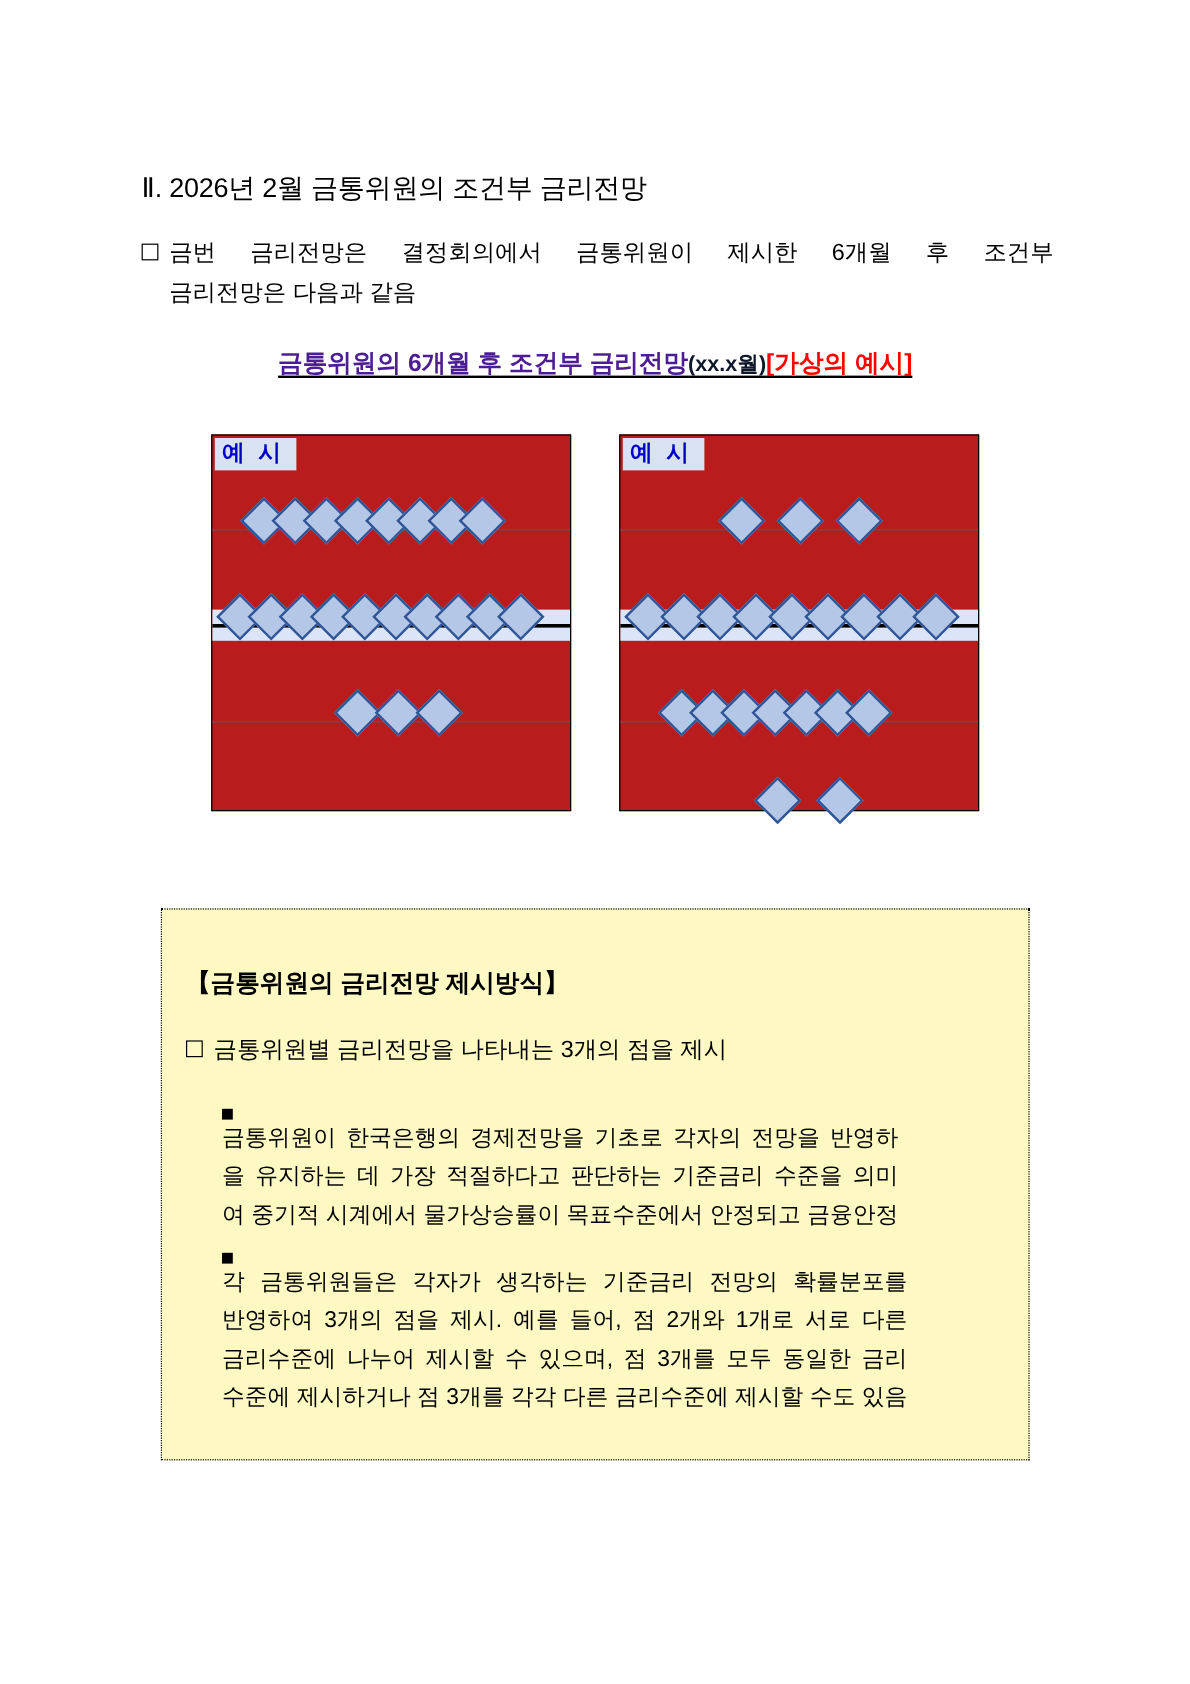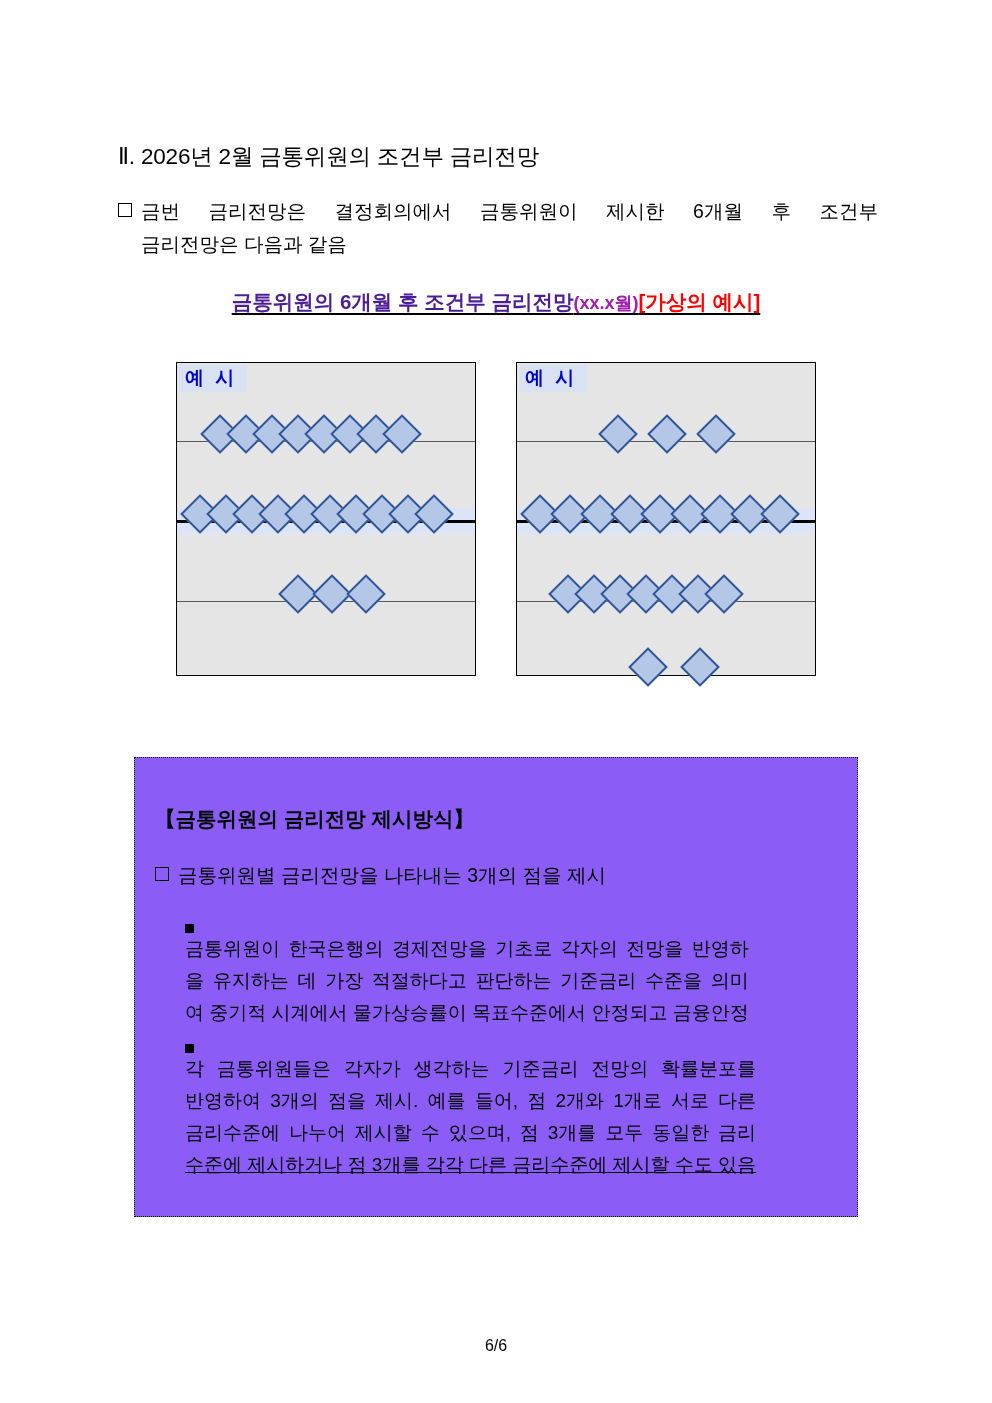--- a/index.html
+++ b/index.html
@@ -76,39 +76,39 @@
     text-align: center;
     font-size: 20.5px;
     font-weight: bold;
     white-space: nowrap;
   }
   .figure-title .underlined {
     text-decoration: underline;
     text-underline-offset: 4px;
   }
   .figure-title .ttl-main { color: #4c1d95; }
-  .figure-title .ttl-paren { color: #a21caf; font-size: 18px; }
+  .figure-title .ttl-paren { color: #0f172a; font-size: 18px; }
   .figure-title .ttl-red { color: #ff0000; }
 
   
   .charts-area {
     position: absolute;
     left: 176px;
     top: 362px;
     width: 640px;
     height: 314px;
   }
   .chart {
     position: absolute;
     top: 0;
     width: 300px;
     height: 314px;
     border: 1.5px solid #000000;
     box-sizing: border-box;
-    background: #e5e5e5;
+    background: #b91c1c;
     overflow: visible;
   }
   .chart-left  { left: 0px; }
   .chart-right { left: 340px; }
 
   .example-tag {
     position: absolute;
     left: 2px;
     top: 2px;
     background: #d9e2f3;
@@ -164,21 +164,21 @@
 
   
   .info-box {
     position: absolute;
     left: 134px;
     top: 757px;
     width: 724px;
     height: 460px;
     border: 1.4px dotted #000000;
     box-sizing: border-box;
-    background: #8b5cf6;
+    background: #fef9c3;
   }
   .info-title {
     position: absolute;
     left: 20px;
     top: 47px;
     font-size: 20.5px;
     font-weight: bold;
     white-space: nowrap;
   }
   .info-lead {
@@ -218,21 +218,20 @@
     word-break: keep-all;
   }
   .bullet-text .just {
     display: block;
     text-align: justify;
     text-align-last: justify;
   }
   .bullet-text .last {
     display: block;
     text-align: left;
-    text-decoration: underline;
   }
 
   
   .page-footer {
     position: absolute;
     left: 0;
     right: 0;
     top: 1337px;
     text-align: center;
     font-size: 16px;
@@ -366,15 +365,14 @@
       <span class="sq-small"></span>
       <span class="bullet-text">
         <span class="just">각 금통위원들은 각자가 생각하는 기준금리 전망의 확률분포를</span>
         <span class="just">반영하여 3개의 점을 제시. 예를 들어, 점 2개와 1개로 서로 다른</span>
         <span class="just">금리수준에 나누어 제시할 수 있으며, 점 3개를 모두 동일한 금리</span>
         <span class="last">수준에 제시하거나 점 3개를 각각 다른 금리수준에 제시할 수도 있음</span>
       </span>
     </div>
   </div>
 
-  <div class="page-footer">6/6</div>
 
 </div>
 
 </body></html>

